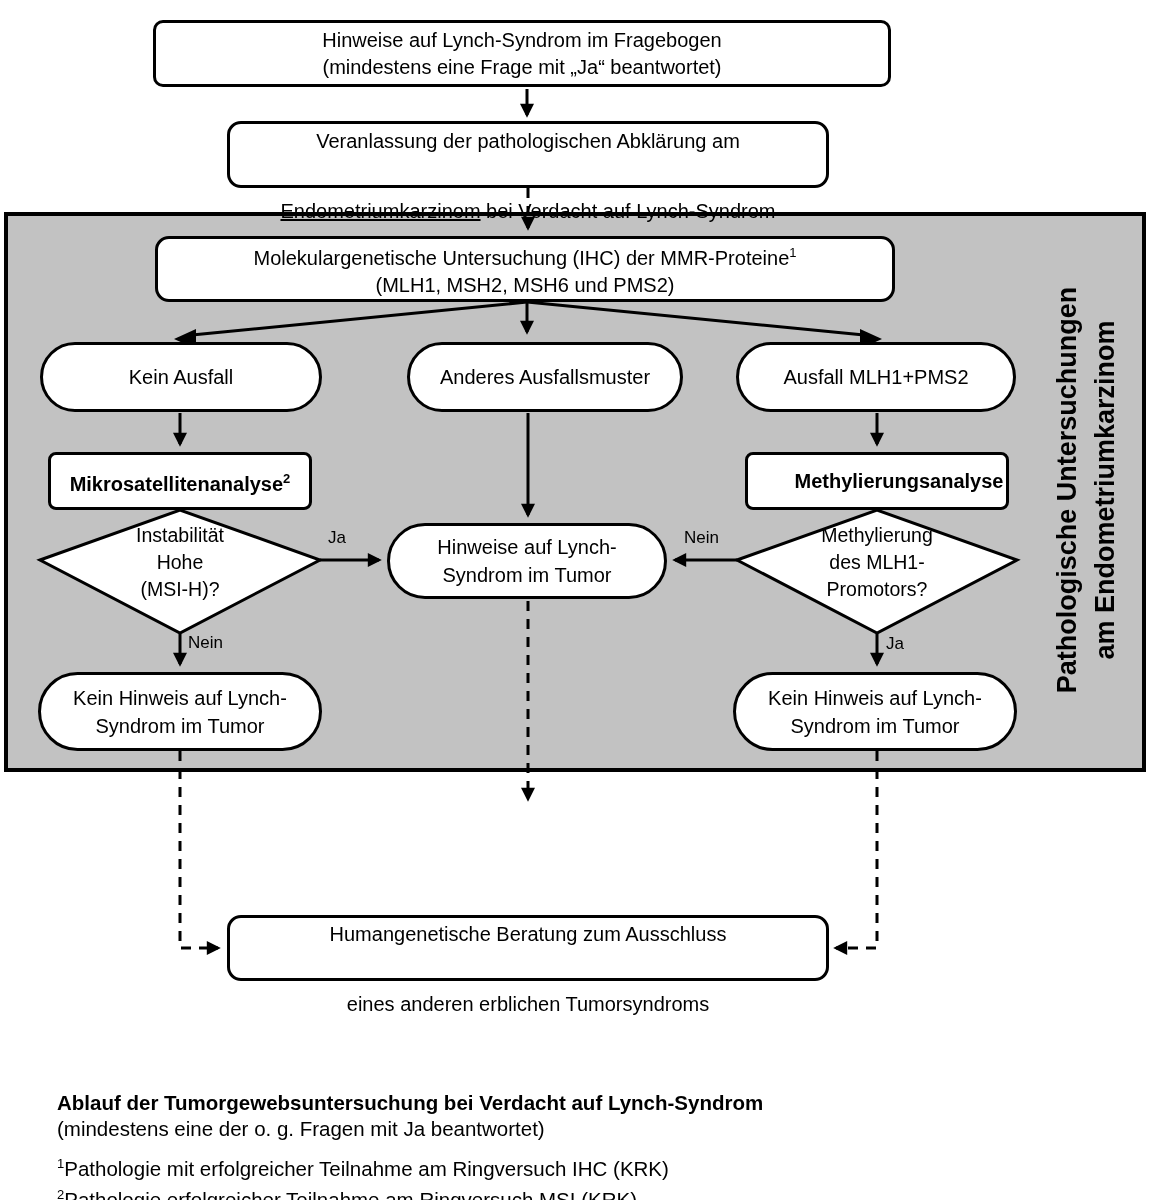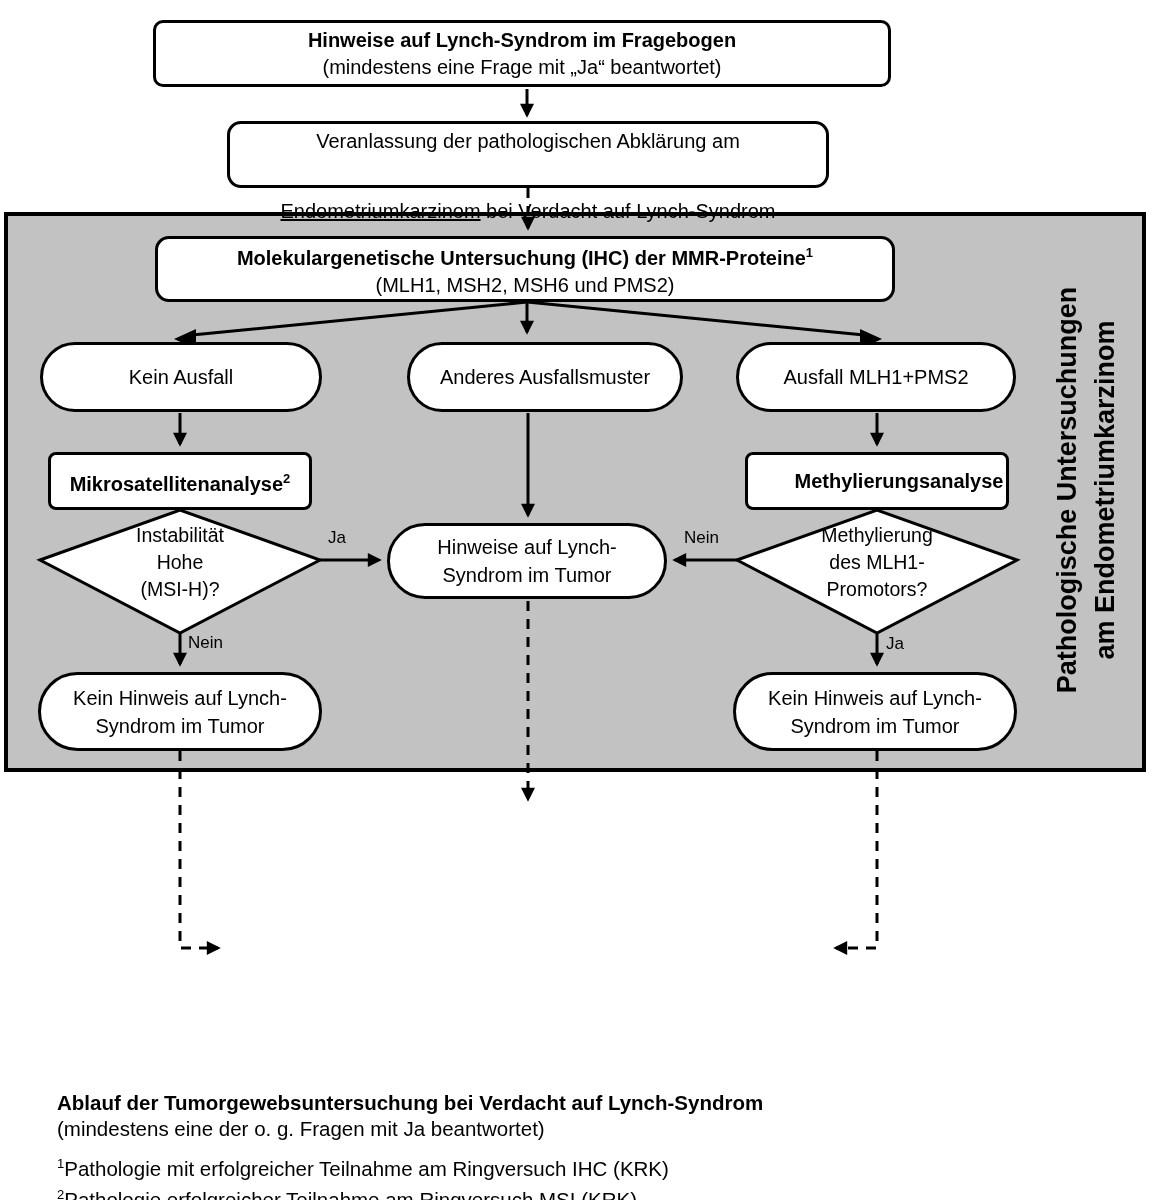--- a/index.html
+++ b/index.html
@@ -19,21 +19,21 @@
   .node{
     position:absolute;box-sizing:border-box;z-index:2;
     background:#fff;border:3px solid #000;
     display:flex;flex-direction:column;align-items:center;justify-content:center;
     text-align:center;
   }
   .rect10{border-radius:10px;}
   .rect14{border-radius:14px;}
   .rect8{border-radius:8px;}
   .stadium{border-radius:40px;}
-  .t-bold{font-weight:bold;font-size:20px;line-height:27px;}
+  .t-bold{font-weight:normal;font-size:20px;line-height:27px;}
   .t-reg{font-size:20px;line-height:27px;}
   .t-reg28{font-size:20px;line-height:28px;margin-top:42px;}
   .t-node{font-size:20px;line-height:28px;}
   .t-small-bold{font-weight:bold;font-size:20px;line-height:24px;}
   .u{text-decoration:underline;}
   sup{font-size:13px;}
   .edge-label{
     position:absolute;z-index:2;font-size:17px;line-height:22px;
   }
   .diamond-text{
@@ -155,20 +155,24 @@
     <div class="t-node">Kein Hinweis auf Lynch-</div>
     <div class="t-node">Syndrom im Tumor</div>
   </div>
 
   <div class="panel-title">
     <div>Pathologische Untersuchungen</div>
     <div>am Endometriumkarzinom</div>
   </div>
 
 
+  <div class="node rect14" style="left:227px;top:915px;width:602px;height:66px;">
+    <div class="t-reg28">Humangenetische Beratung zum Ausschluss</div>
+    <div class="t-reg28">eines anderen erblichen Tumorsyndroms</div>
+  </div>
 
   <div class="footer">
     <div class="f-title">Ablauf der Tumorgewebsuntersuchung bei Verdacht auf Lynch-Syndrom</div>
     <div class="f-sub">(mindestens eine der o. g. Fragen mit Ja beantwortet)</div>
     <div><sup>1</sup><span>Pathologie mit erfolgreicher Teilnahme am Ringversuch IHC (KRK)</span></div>
     <div><sup>2</sup><span>Pathologie erfolgreicher Teilnahme am Ringversuch MSI (KRK)</span></div>
   </div>
 
 </div>
 

